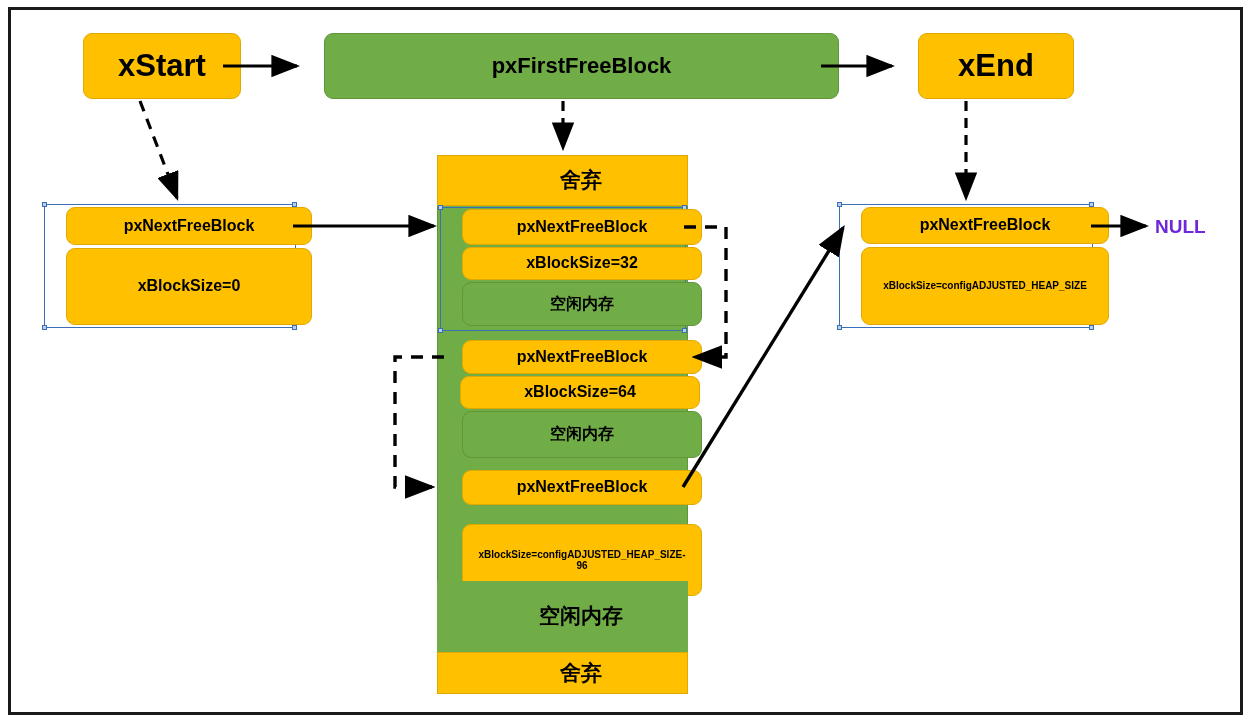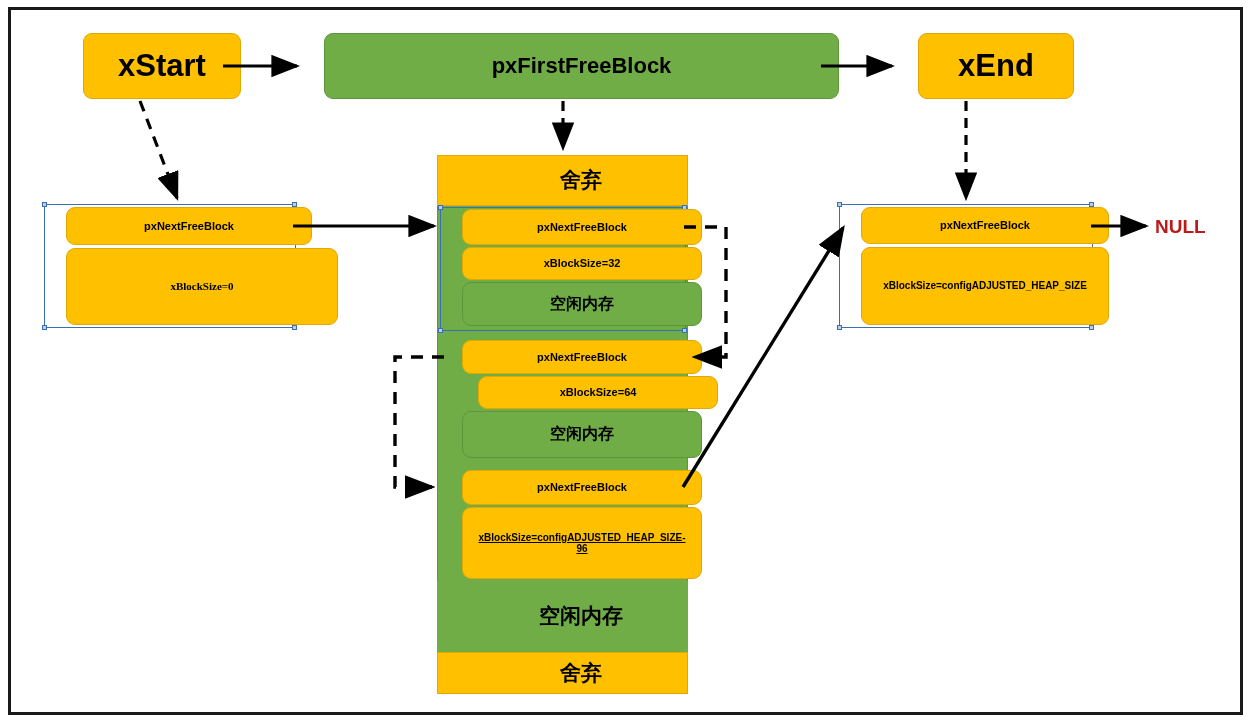--- a/index.html
+++ b/index.html
@@ -62,29 +62,29 @@
   .selhandle {
     position: absolute;
     width: 5px;
     height: 5px;
     background: #b8d0ea;
     border: 1px solid #3a6fb5;
     box-sizing: border-box;
   }
   .title-big { font-size: 31px; letter-spacing: 0px; }
   .title-mid { font-size: 22px; }
-  .lbl { font-size: 11px; }
+  .lbl { font-size: 16px; }
   .lbl-sm { font-size: 10px; }
   .cjk { font-size: 21px; padding-left: 37px; }
   .cjk-sm { font-size: 16px; }
   .nulltext {
     position: absolute;
     font-size: 19px;
     font-weight: bold;
-    color: #b91c1c;
+    color: #6d28d9;
   }
   svg.overlay {
     position: absolute;
     left: 0; top: 0;
     width: 1254px;
     height: 725px;
     pointer-events: none;
     overflow: visible;
   }
 </style>
@@ -108,21 +108,21 @@
 
   <div class="selgroup" style="left:44px; top:204px; width:252px; height:124px;"></div>
   <div class="selhandle" style="left:42px; top:202px;"></div>
   <div class="selhandle" style="left:292px; top:202px;"></div>
   <div class="selhandle" style="left:42px; top:325px;"></div>
   <div class="selhandle" style="left:292px; top:325px;"></div>
 
   <div class="node rounded yellow lbl" style="left:47px; top:207px; width:246px; height:38px;">
     <span>pxNextFreeBlock</span>
   </div>
-  <div class="node rounded yellow lbl" style="left:47px; top:248px; width:272px; height:77px;font-family:Liberation Serif, serif;">
+  <div class="node rounded yellow lbl" style="left:47px; top:248px; width:246px; height:77px;">
     <span>xBlockSize=0</span>
   </div>
 
   <div class="node sq green" style="left:437px; top:155px; width:251px; height:539px; border:1px solid #5e9639;"></div>
 
   <div class="node sq yellow cjk" style="left:437px; top:155px; width:251px; height:51px;">
     <span>舍弃</span>
   </div>
 
   <div class="selgroup" style="left:440px; top:207px; width:246px; height:124px;"></div>
@@ -137,31 +137,31 @@
   <div class="node rounded yellow lbl" style="left:443px; top:247px; width:240px; height:33px;">
     <span>xBlockSize=32</span>
   </div>
   <div class="node rounded green cjk-sm" style="left:443px; top:282px; width:240px; height:44px;">
     <span>空闲内存</span>
   </div>
 
   <div class="node rounded yellow lbl" style="left:443px; top:340px; width:240px; height:34px;">
     <span>pxNextFreeBlock</span>
   </div>
-  <div class="node rounded yellow lbl" style="left:459px; top:376px; width:240px; height:33px;">
+  <div class="node rounded yellow lbl" style="left:441px; top:376px; width:240px; height:33px;">
     <span>xBlockSize=64</span>
   </div>
   <div class="node rounded green cjk-sm" style="left:443px; top:411px; width:240px; height:47px;">
     <span>空闲内存</span>
   </div>
 
   <div class="node rounded yellow lbl" style="left:443px; top:470px; width:240px; height:35px;">
     <span>pxNextFreeBlock</span>
   </div>
-  <div class="node rounded yellow lbl-sm" style="left:443px; top:507px; width:240px; height:72px; padding:0 12px;text-decoration:underline;">
+  <div class="node rounded yellow lbl-sm" style="left:443px; top:524px; width:240px; height:72px; padding:0 12px;">
     <span>xBlockSize=configADJUSTED_HEAP_SIZE-96</span>
   </div>
 
   <div class="node sq green cjk" style="left:437px; top:581px; width:251px; height:71px; border:none;">
     <span>空闲内存</span>
   </div>
 
   <div class="node sq yellow cjk" style="left:437px; top:652px; width:251px; height:42px;">
     <span>舍弃</span>
   </div>

